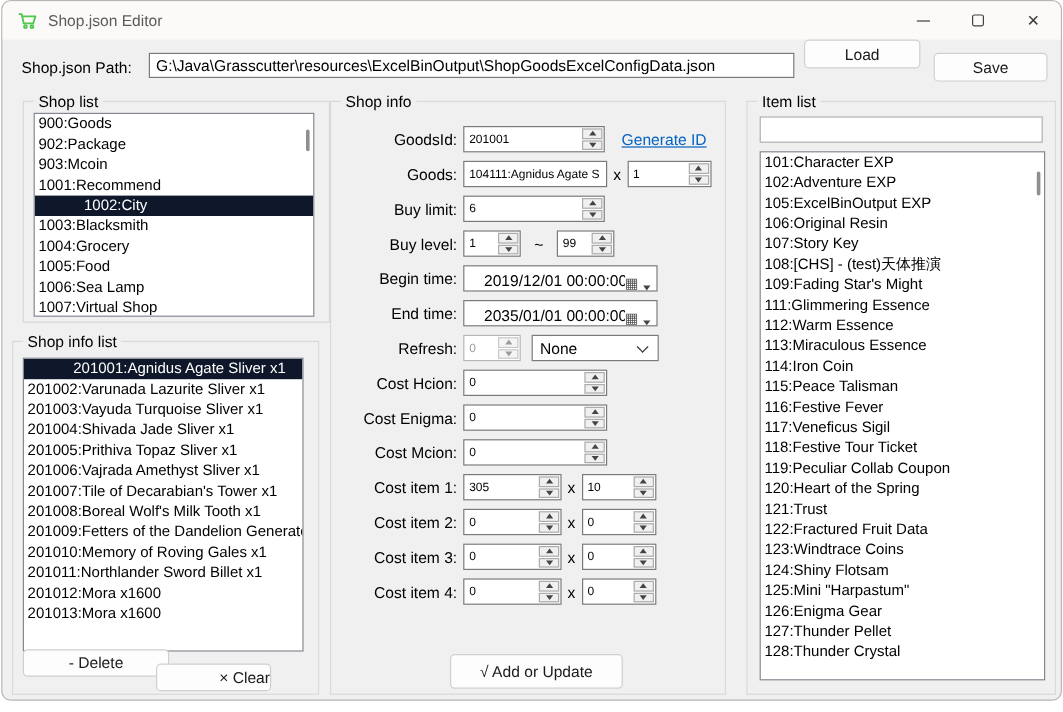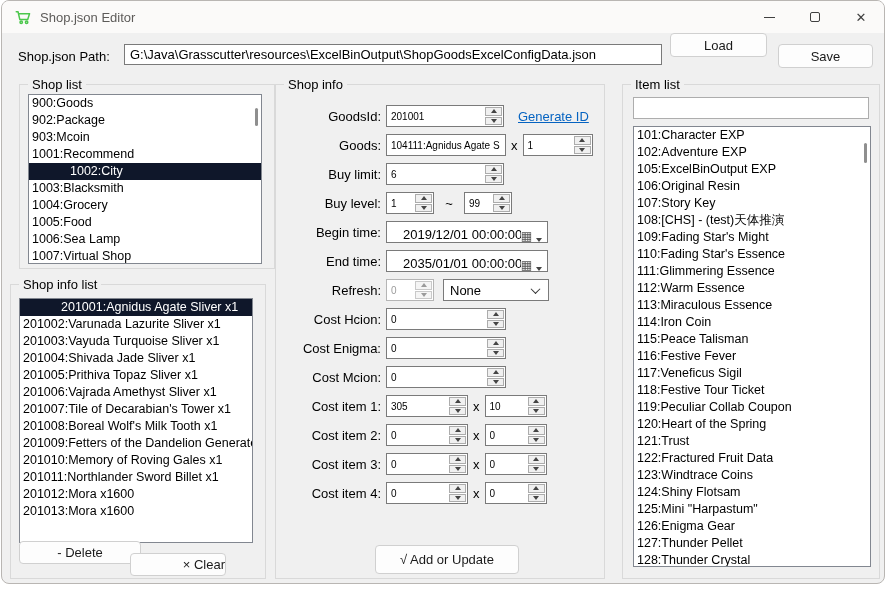--- a/index.html
+++ b/index.html
@@ -421,21 +421,20 @@
     <input class="search-input" value="" style="">
     <div class="listbox lb-item-list">
       <div class="vthumb" style="right:3px; top:16px; height:20px;"></div>
     <div class="list-item">101:Character EXP</div>
         <div class="list-item">102:Adventure EXP</div>
         <div class="list-item">105:ExcelBinOutput EXP</div>
         <div class="list-item">106:Original Resin</div>
         <div class="list-item">107:Story Key</div>
         <div class="list-item">108:[CHS] - (test)天体推演</div>
         <div class="list-item">109:Fading Star's Might</div>
-        <div class="list-item">110:Fading Star's Essence</div>
         <div class="list-item">111:Glimmering Essence</div>
         <div class="list-item">112:Warm Essence</div>
         <div class="list-item">113:Miraculous Essence</div>
         <div class="list-item">114:Iron Coin</div>
         <div class="list-item">115:Peace Talisman</div>
         <div class="list-item">116:Festive Fever</div>
         <div class="list-item">117:Veneficus Sigil</div>
         <div class="list-item">118:Festive Tour Ticket</div>
         <div class="list-item">119:Peculiar Collab Coupon</div>
         <div class="list-item">120:Heart of the Spring</div>

